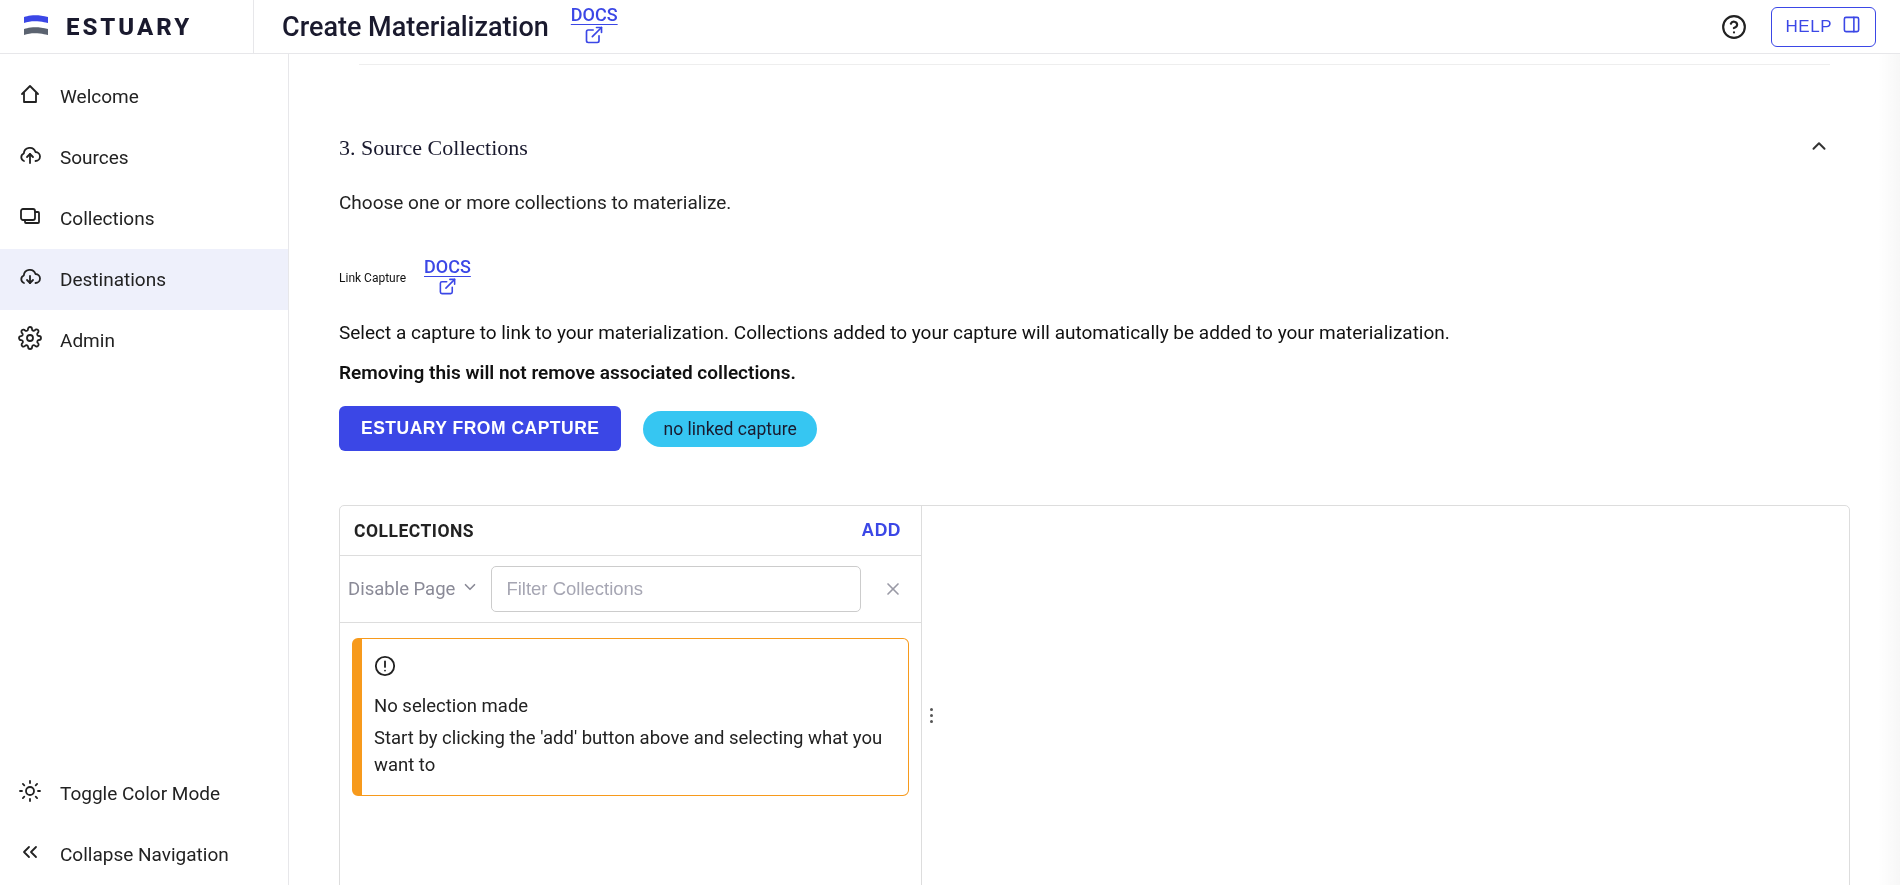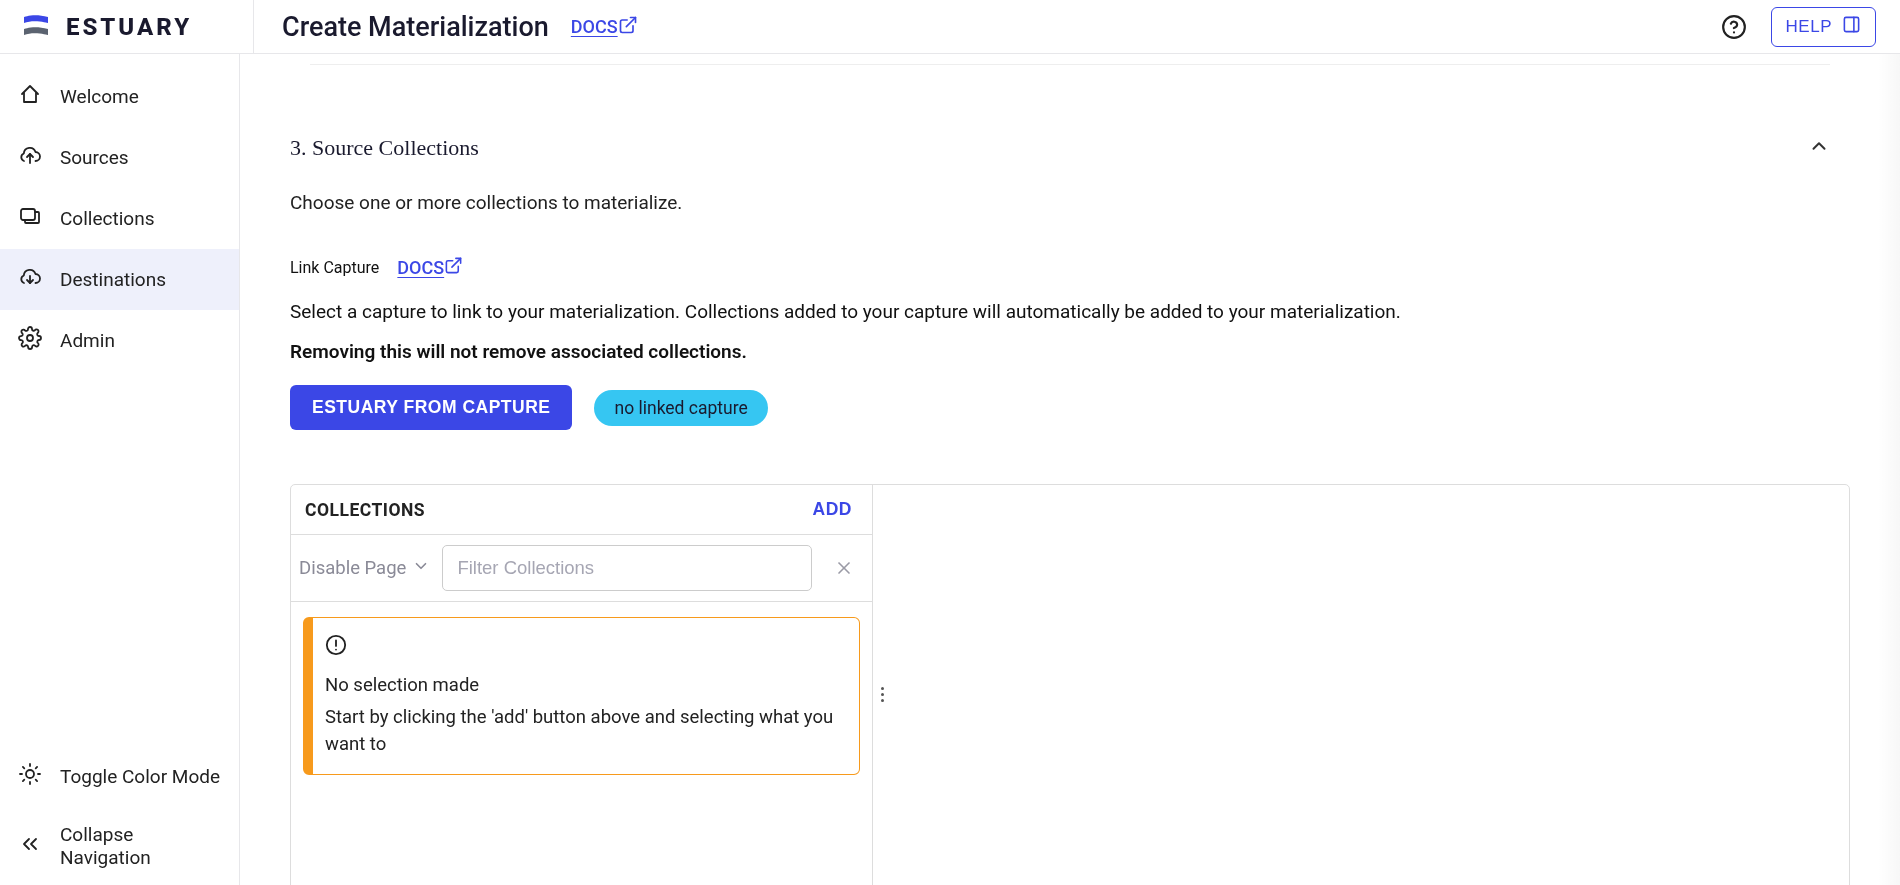--- a/index.html
+++ b/index.html
@@ -27,20 +27,21 @@
   .page-title { font-size: 27px; font-weight: 550; color: #1a1a2e; }
   .docs-link {
     color: #3B47E6;
     font-size: 18px;
     font-weight: 500;
     text-decoration: underline;
     text-underline-offset: 3px;
     display: inline-flex;
     align-items: center;
     gap: 0;
+    flex-direction: column;
   }
   .docs-link svg { color: #3B47E6; }
   .header-spacer { flex: 1; }
   .header-right { display: flex; align-items: center; gap: 24px; padding-right: 6px; }
   .help-btn {
     border: 1.5px solid #3B47E6;
     color: #3B47E6;
     border-radius: 6px;
     padding: 7px 14px;
     font-size: 17px;
@@ -50,21 +51,21 @@
     align-items: center;
     gap: 10px;
     background: #fff;
     cursor: pointer;
   }
   .help-icon-circle { width: 26px; height: 26px; color: #222; cursor: pointer; display:flex; align-items:center; justify-content:center;}
 
   
   .body { display: flex; flex: 1; min-height: 0; }
   .sidebar {
-    width: 240px;
+    width: 289px;
     border-right: 1px solid #e7e7ea;
     display: flex;
     flex-direction: column;
     padding-top: 12px;
   }
   .nav-list { list-style: none; }
   .nav-item {
     display: flex; align-items: center; gap: 18px;
     padding: 16px 18px;
     font-size: 19px;
@@ -102,21 +103,21 @@
     align-items: center;
     justify-content: space-between;
     padding: 70px 0 0 0;
     font-family: Liberation Serif, serif;
   }
   .section-title { font-size: 22px; font-weight: 500; color: #1a1a2e; }
   .chevron-up { color: #333; cursor: pointer; }
   .section-desc { font-size: 19px; color: #222; margin-top: 30px; }
 
   .link-capture-row { display: flex; align-items: center; gap: 18px; margin-top: 42px; }
-  .link-capture-label { font-size: 16px; color: #111; }
+  .link-capture-label { font-size: 12px; color: #111; }
   .link-capture-help { font-size: 19px; color: #111; margin-top: 18px; line-height: 1.55; }
   .link-capture-warn { font-size: 19px; font-weight: 600; color: #111; margin-top: 14px; }
 
   .btn-row { display: flex; align-items: center; gap: 22px; margin-top: 22px; }
   .btn-primary {
     background: #3B47E6;
     color: #fff;
     border: none;
     border-radius: 6px;
     padding: 12px 22px;

